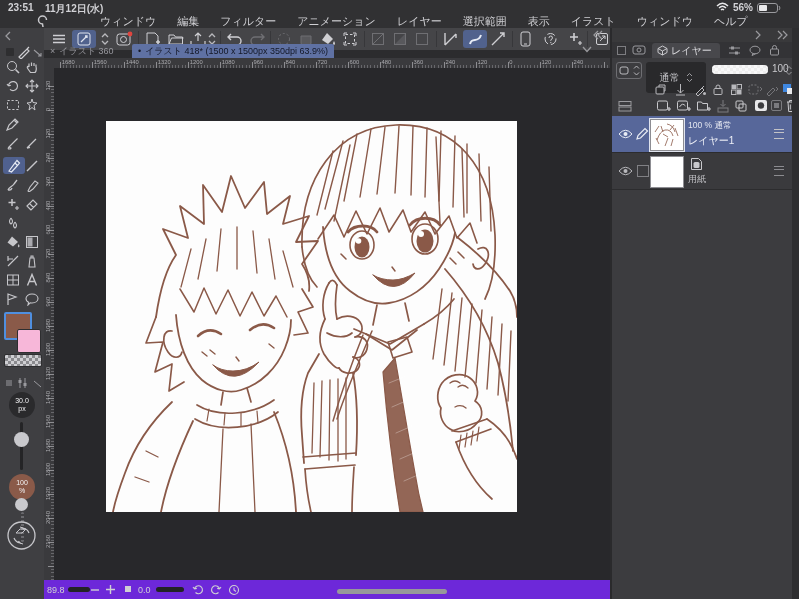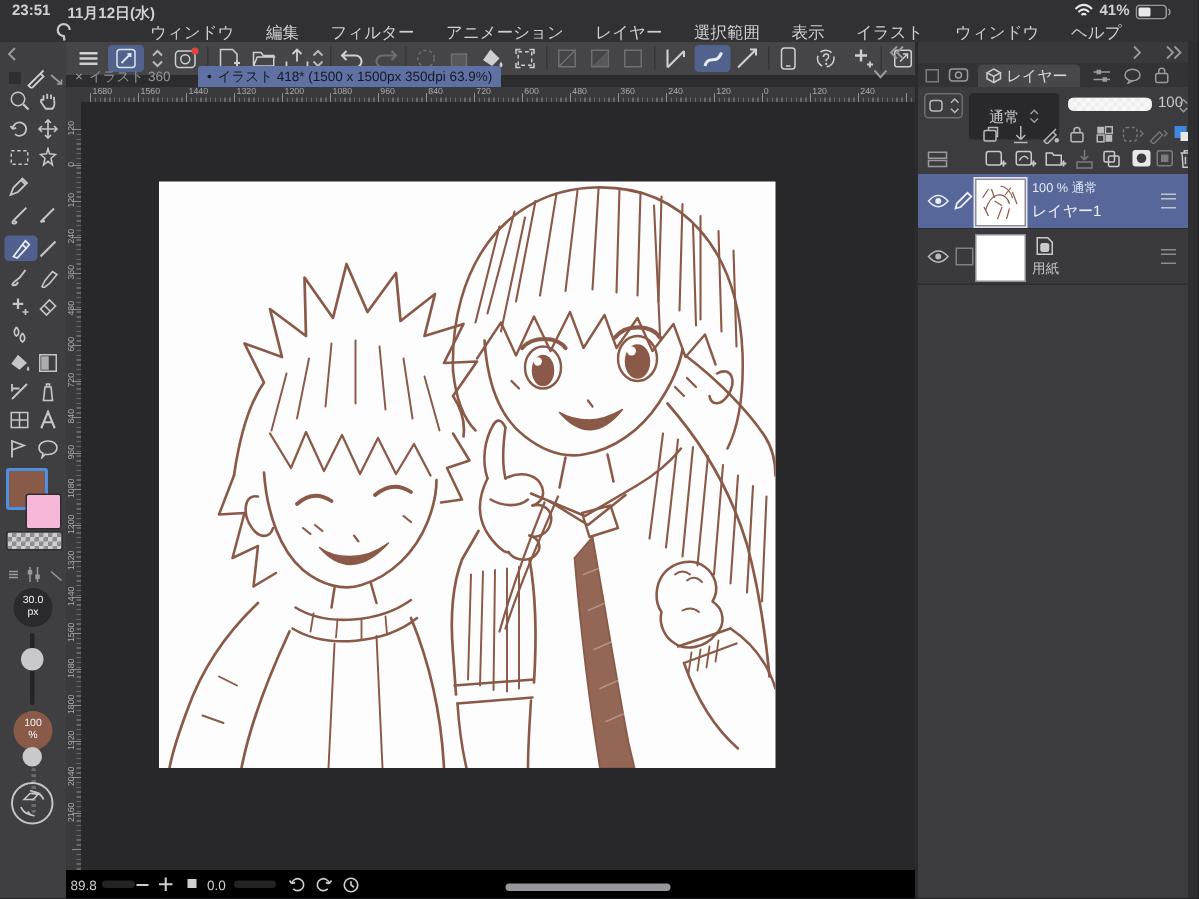--- a/index.html
+++ b/index.html
@@ -38,21 +38,21 @@
   
   .leftpanel{left:0;top:28px;width:44px;height:571px;background:#3f3f42;}
   .tool-sel{position:absolute;width:22px;height:17px;background:#50618f;border-radius:3px;}
   .swatch{position:absolute;border-radius:2px;}
   .checker{background-image:linear-gradient(45deg,#8a8a8e 25%,transparent 25%,transparent 75%,#8a8a8e 75%),
            linear-gradient(45deg,#8a8a8e 25%,#cfcfd3 25%,#cfcfd3 75%,#8a8a8e 75%);background-size:6px 6px;background-position:0 0,3px 3px;}
   .bubble{position:absolute;border-radius:50%;color:#f2f2f4;font-size:7px;line-height:8px;text-align:center;display:flex;flex-direction:column;justify-content:center;}
   .vslider{position:absolute;width:3px;background:#242426;border-radius:2px;}
   .knob{position:absolute;background:#c9c9cd;border-radius:50%;}
   
-  .bottombar{left:44px;top:580px;width:566px;height:19px;background:#000000;}
+  .bottombar{left:44px;top:580px;width:566px;height:19px;background:#6d28d9;}
   .bb-txt{position:absolute;top:5px;font-size:9px;color:#cfcfd3;}
   .mini-slider{position:absolute;top:7px;height:5px;background:#232325;border-radius:3px;}
   .mini-fill{height:5px;background:#6e6e72;border-radius:3px;}
   .home-indicator{left:337px;top:589px;width:110px;height:5px;background:#97979b;border-radius:3px;}
   
   .rightpanel{left:612px;top:28px;width:180px;height:571px;background:#3c3c3f;}
   .rp-edge{left:792px;top:28px;width:7px;height:571px;background:#2e2e30;}
   .rp-header{position:absolute;left:0;top:0;width:180px;height:14px;background:#39393b;}
   .rp-tabs{position:absolute;left:0;top:14px;width:180px;height:16px;background:#333336;}
   .rp-tab-active{position:absolute;left:40px;top:1px;width:68px;height:15px;background:#48484c;border-radius:3px 3px 0 0;display:flex;align-items:center;}
@@ -79,21 +79,21 @@
 <div id="app">
 
   <div class="ab statusbar">
     <span class="ab txt" style="left:8px;top:2px;font-size:10px;font-weight:bold">23:51</span>
     <span class="ab txt" style="left:45px;top:2px;font-size:10px;font-weight:bold">11月12日(水)</span>
     <span class="ab" style="left:716px;top:2px">
       <svg width="13" height="10" viewBox="0 0 13 10">
           <path d="M1,4 Q6.5,-1.5 12,4 M3,6 Q6.5,2.5 10,6 M5,8 Q6.5,6.5 8,8" stroke="#e8e8ea" stroke-width="1.4" fill="none"></path>
         </svg>
     </span>
-    <span class="ab txt" style="left:733px;top:2px;font-size:10px;font-weight:bold">41%</span>
+    <span class="ab txt" style="left:733px;top:2px;font-size:10px;font-weight:bold">56%</span>
     <span class="ab" style="left:757px;top:3px">
       <svg width="24" height="10" viewBox="0 0 24 10">
           <rect x="0.5" y="0.5" width="20" height="9" rx="2.5" stroke="#9a9a9e" fill="none"></rect>
           <rect x="2" y="2" width="8" height="6" rx="1" fill="#e8e8ea"></rect>
           <path d="M22,3 q2,2 0,4" stroke="#9a9a9e" fill="none"></path>
         </svg>
     </span>
   </div>
 
   <div class="ab menubar">

